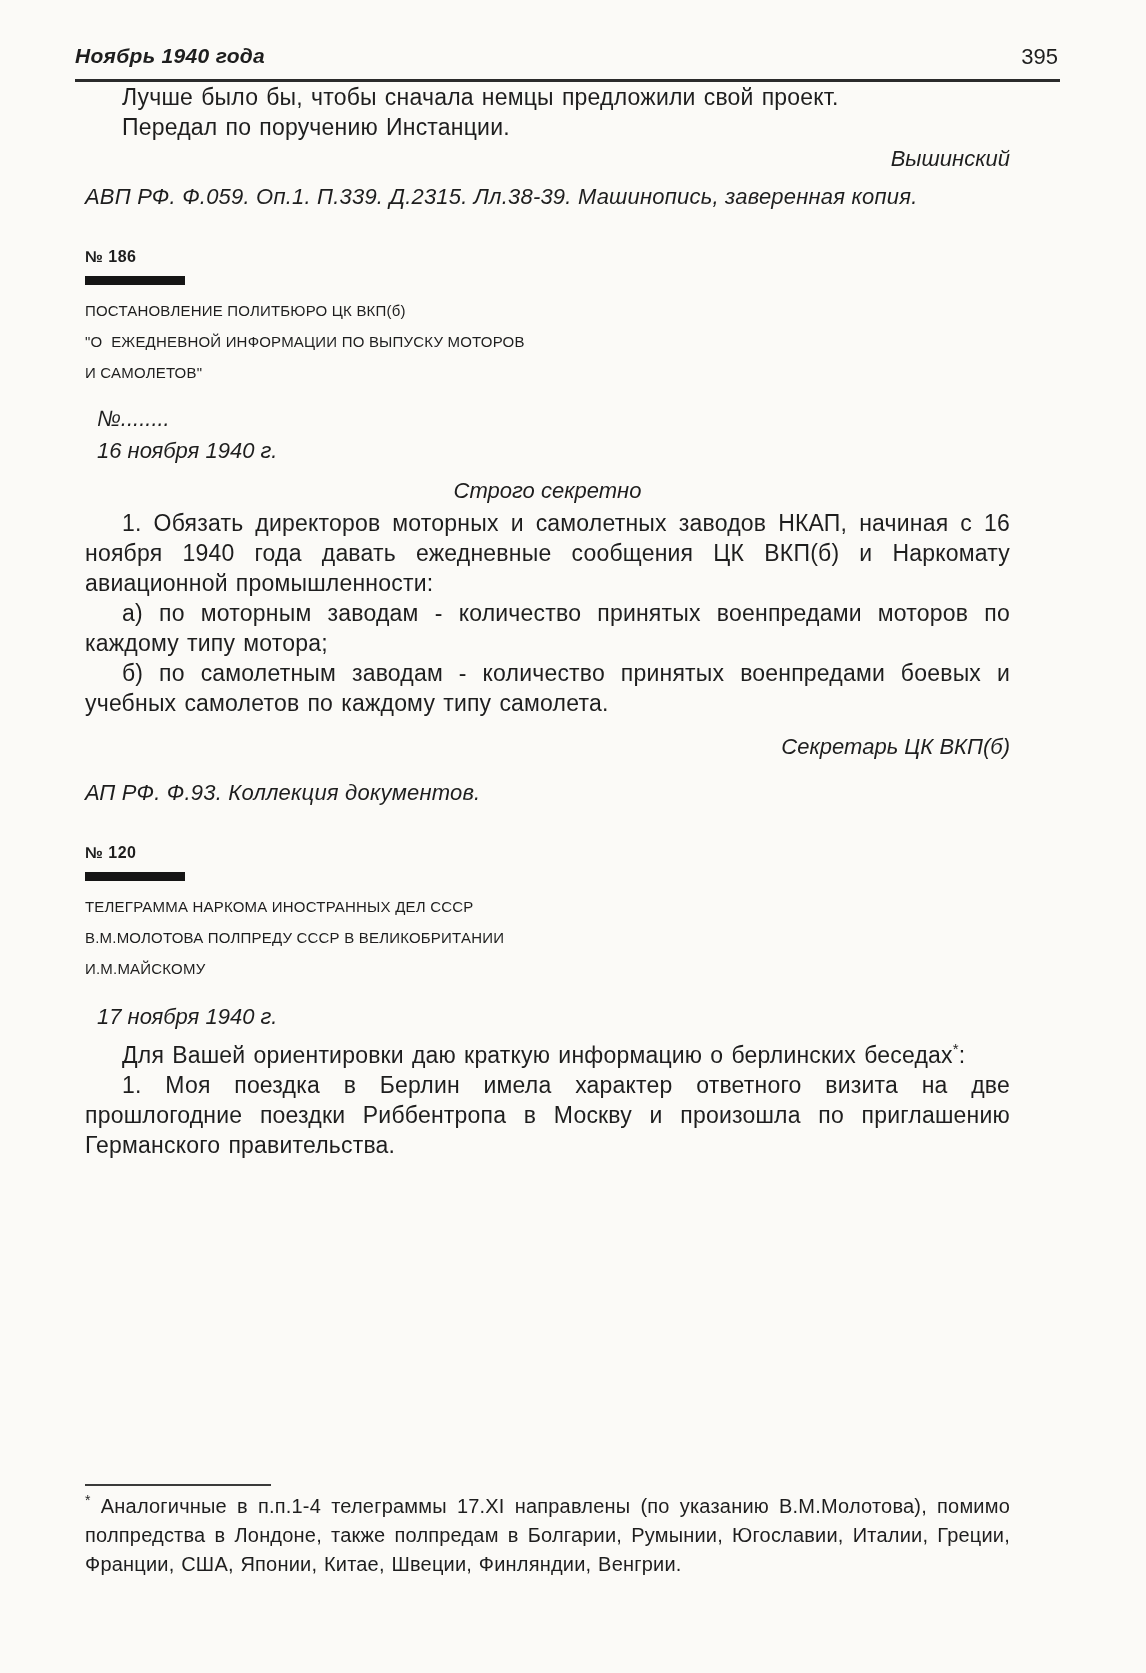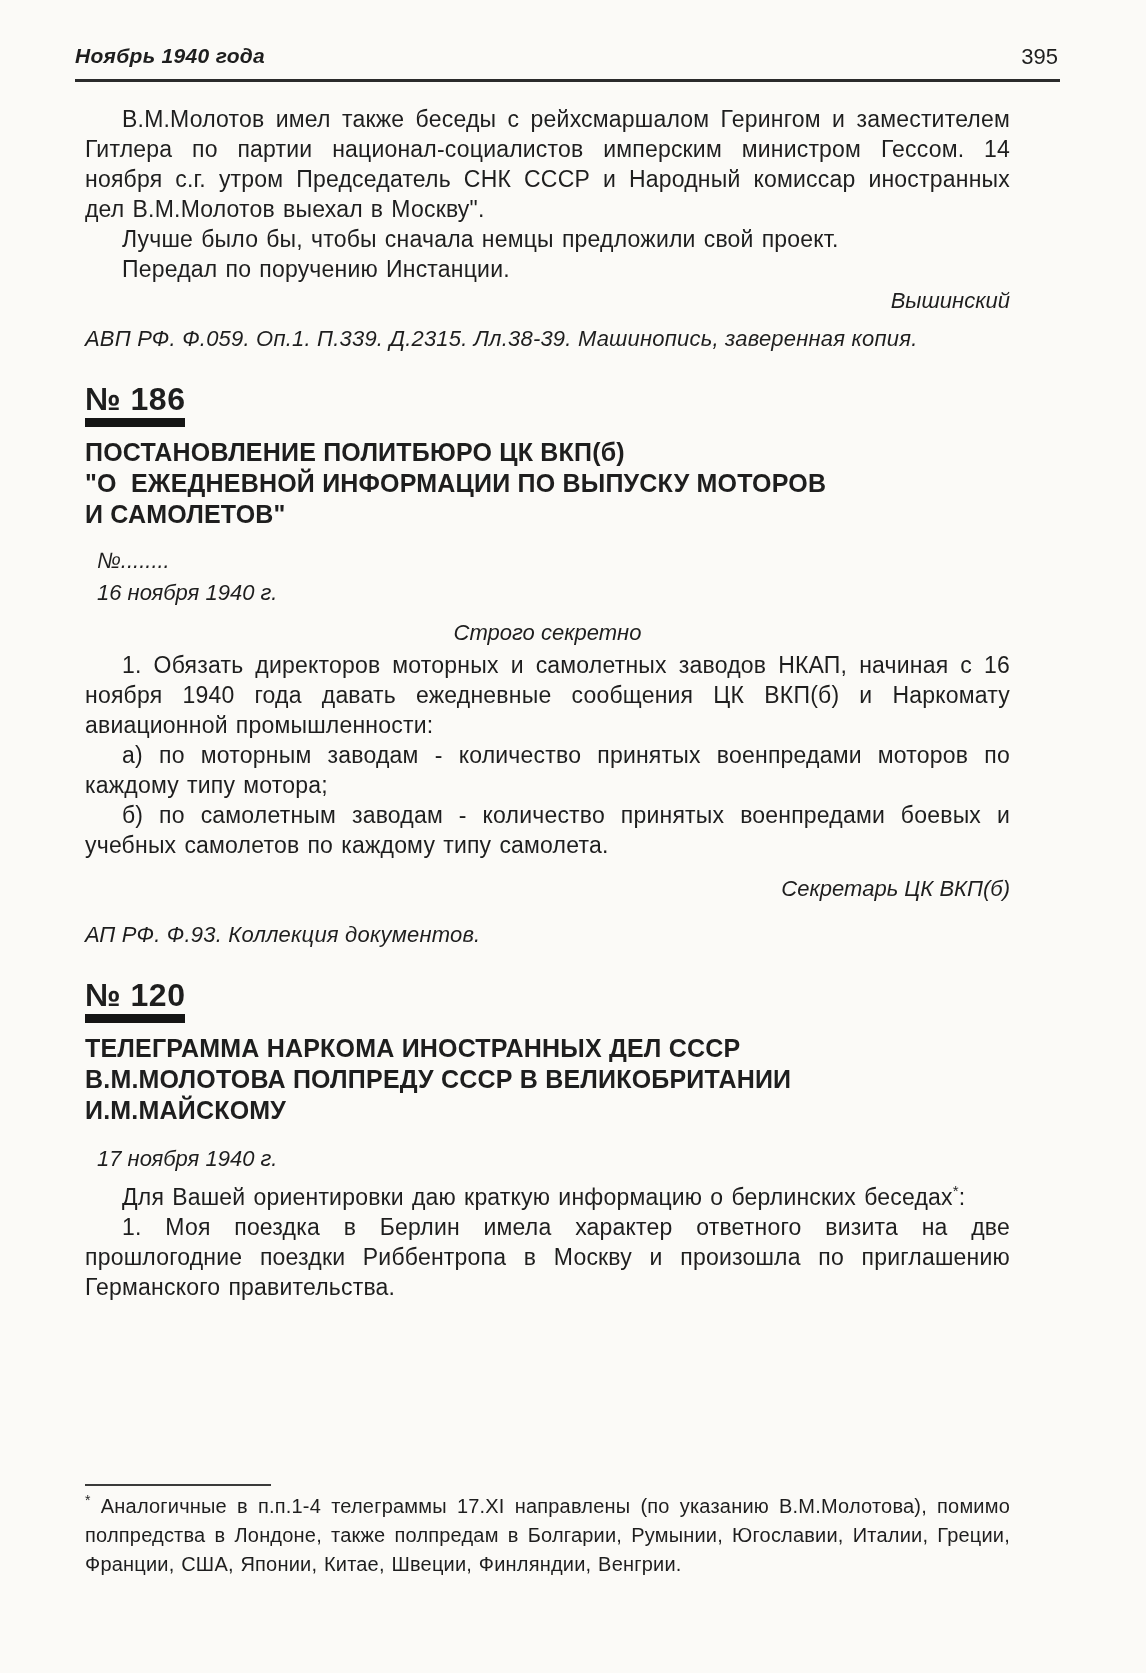--- a/index.html
+++ b/index.html
@@ -61,35 +61,35 @@
   }
   .archive-ref {
     margin-top:8px;
     font-size:22px;
     line-height:30px;
     font-style:italic;
     letter-spacing:.2px;
   }
   .doc-number {
     margin-top:30px;
-    font-size:32px;
+    font-size:16px;
     font-weight:bold;
     line-height:30px;
     letter-spacing:.5px;
   }
   .doc-number-bar {
     margin-top:4px;
     width:100px;
     height:9px;
     background:#151515;
   }
   .doc-title {
     margin-top:10px;
-    font-size:25px;
-    font-weight:bold;
+    font-size:15px;
+    font-weight:normal;
     line-height:31px;
     letter-spacing:.2px;
     white-space:pre-wrap;
   }
   .doc-num-line {
     margin-top:16px;
     margin-left:12px;
     font-size:22px;
     line-height:30px;
     font-style:italic;
@@ -142,21 +142,20 @@
 </head>
 <body>
 
 <div class="page">
 
   <div class="running-header">
     <div class="running-title">Ноябрь 1940 года</div>
     <div class="running-page-num">395</div>
   </div>
 
-  <div class="para p-intro-first">В.М.Молотов имел также беседы с рейхсмаршалом Герингом и заместителем Гитлера по партии национал-социалистов имперским министром Гессом. 14 ноября с.г. утром Председатель СНК СССР и Народный комиссар иностранных дел В.М.Молотов выехал в Москву".</div>
   <div class="para">Лучше было бы, чтобы сначала немцы предложили свой проект.</div>
   <div class="para">Передал по поручению Инстанции.</div>
   <div class="sig-line">Вышинский</div>
   <div class="archive-ref">АВП РФ. Ф.059. Оп.1. П.339. Д.2315. Лл.38-39. Машинопись, заверенная копия.</div>
 
   <div class="doc-number">№ 186</div>
   <div class="doc-number-bar"></div>
   <div class="doc-title">ПОСТАНОВЛЕНИЕ ПОЛИТБЮРО ЦК ВКП(б)</div>
   <div class="doc-title" style="margin-top:0">"О  ЕЖЕДНЕВНОЙ ИНФОРМАЦИИ ПО ВЫПУСКУ МОТОРОВ</div>
   <div class="doc-title" style="margin-top:0">И САМОЛЕТОВ"</div>

